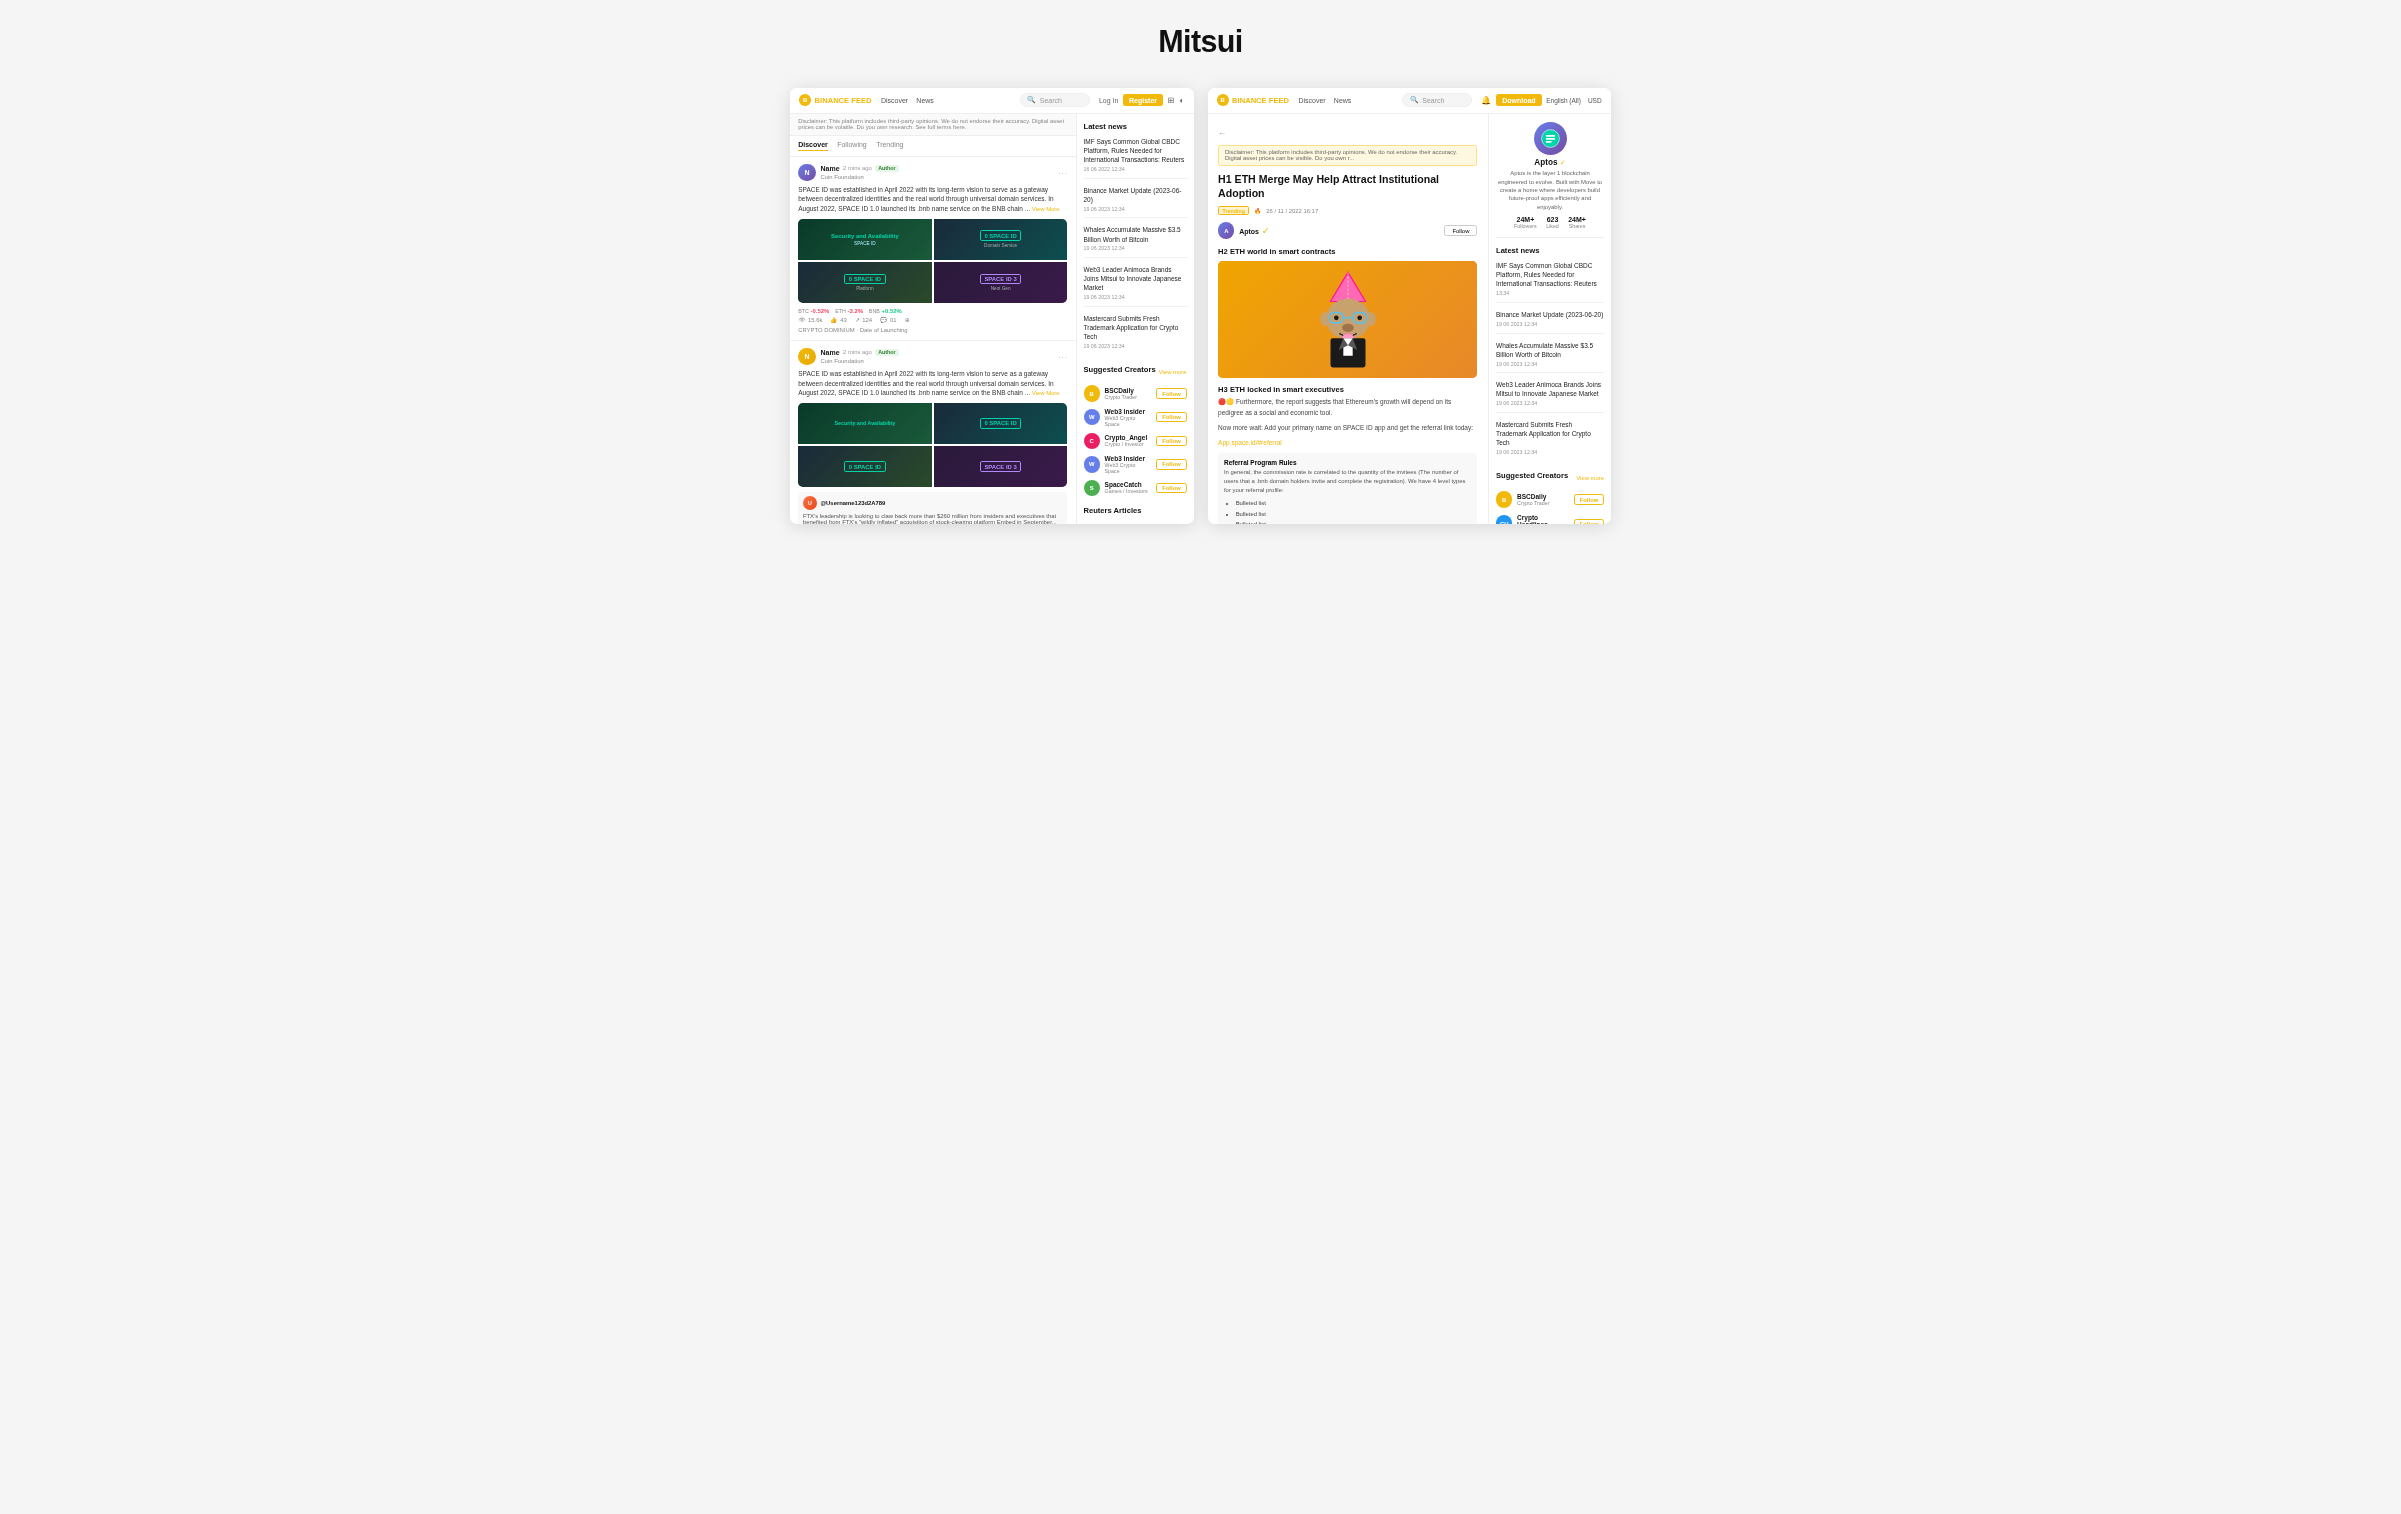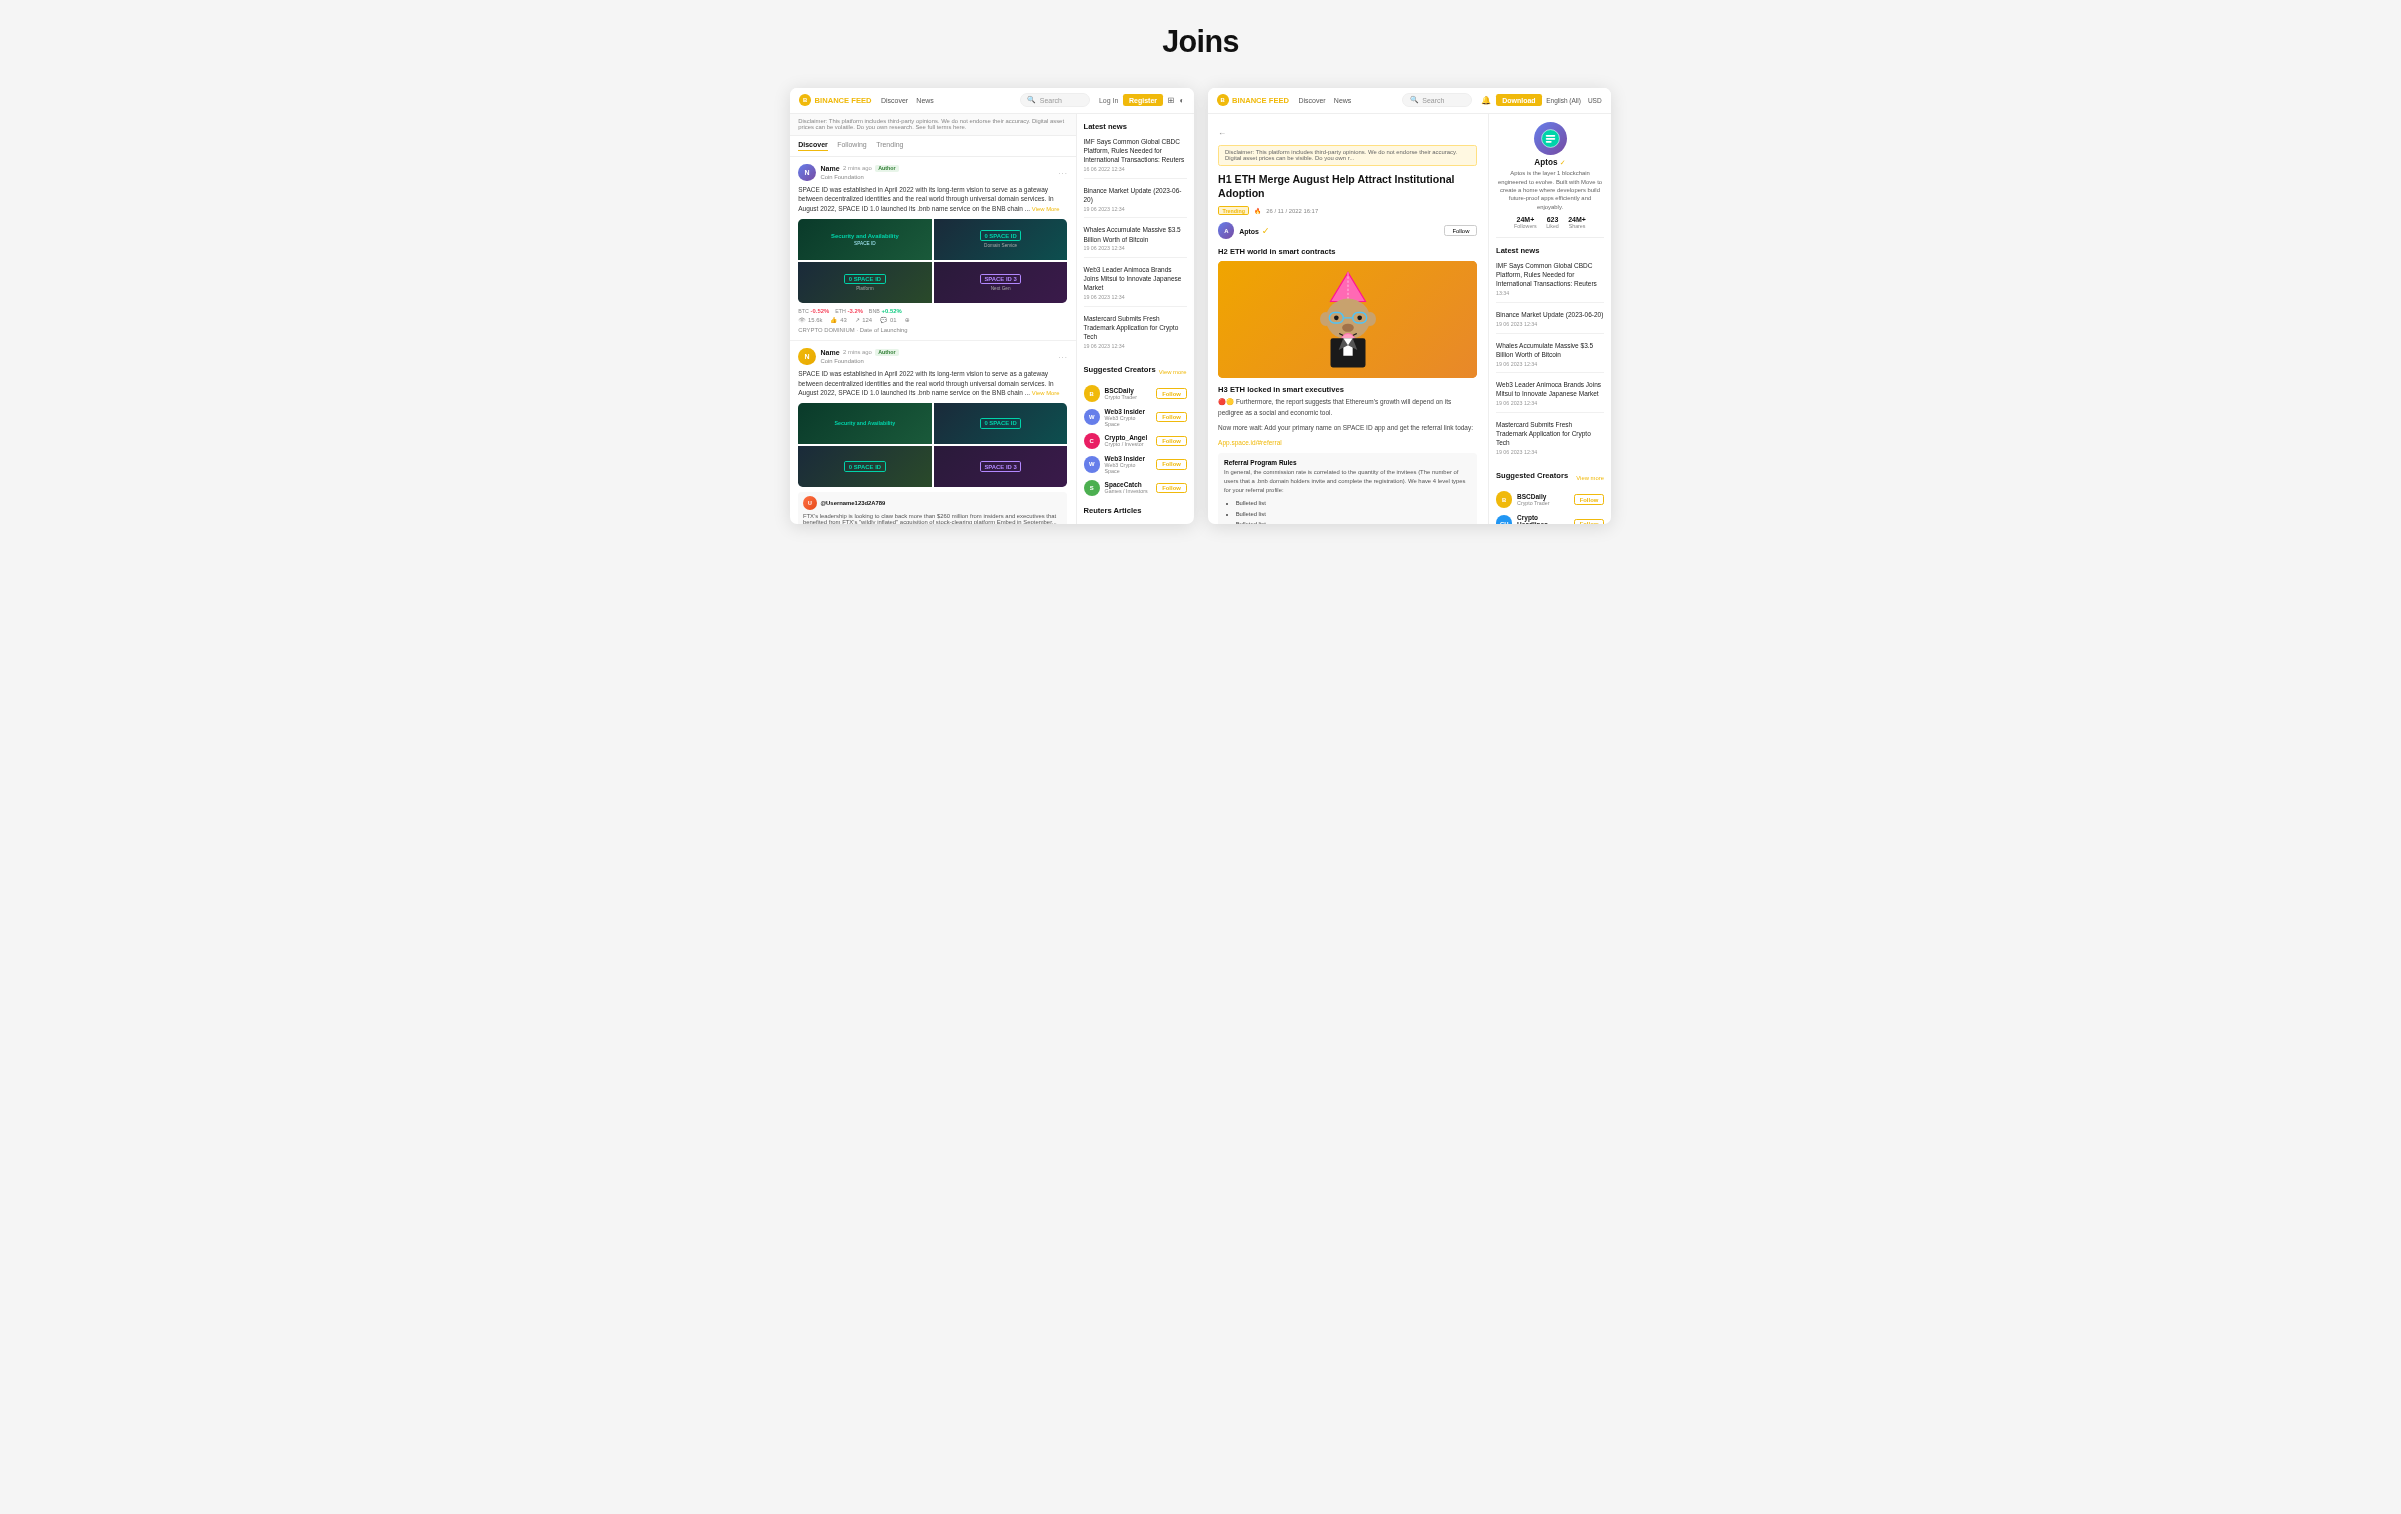--- a/index.html
+++ b/index.html
@@ -489,21 +489,21 @@
       gap: 9.4px;
       margin-top: 4.7px;
     }
     .sidebar-stat { text-align: center; }
     .sidebar-stat-num { font-size: 7px; font-weight: 700; color: #111; }
     .sidebar-stat-label { font-size: 5.3px; color: #888; }
   </style>
 </head>
 <body>
 
-<h1 class="page-title">Joins</h1>
+<h1 class="page-title">Mitsui</h1>
 
 <div class="screenshots-container">
 
   <div class="screen">
 
     <div class="nav-bar">
       <div class="nav-logo">
         <div class="nav-logo-icon">B</div>
         <span>BINANCE FEED</span>
       </div>
@@ -758,21 +758,21 @@
     <div class="article-main">
 
       <div class="article-content">
 
         <div class="article-nav" style="padding:4.7px 0;border-bottom:none;margin-bottom:3.5px">
           <span class="back-btn">←</span>
         </div>
 
         <div class="article-notice">Disclaimer: This platform includes third-party opinions. We do not endorse their accuracy. Digital asset prices can be visible. Do you own r...</div>
 
-        <h2 class="article-title">H1 ETH Merge August Help Attract Institutional Adoption</h2>
+        <h2 class="article-title">H1 ETH Merge May Help Attract Institutional Adoption</h2>
 
         <div class="article-meta">
           <span class="trending-badge">Trending</span>
           <span>🔥</span>
           <span class="article-date">26 / 11 / 2022 16:17</span>
         </div>
 
         <div class="article-author-row">
           <div class="article-author-avatar">A</div>
           <div>

